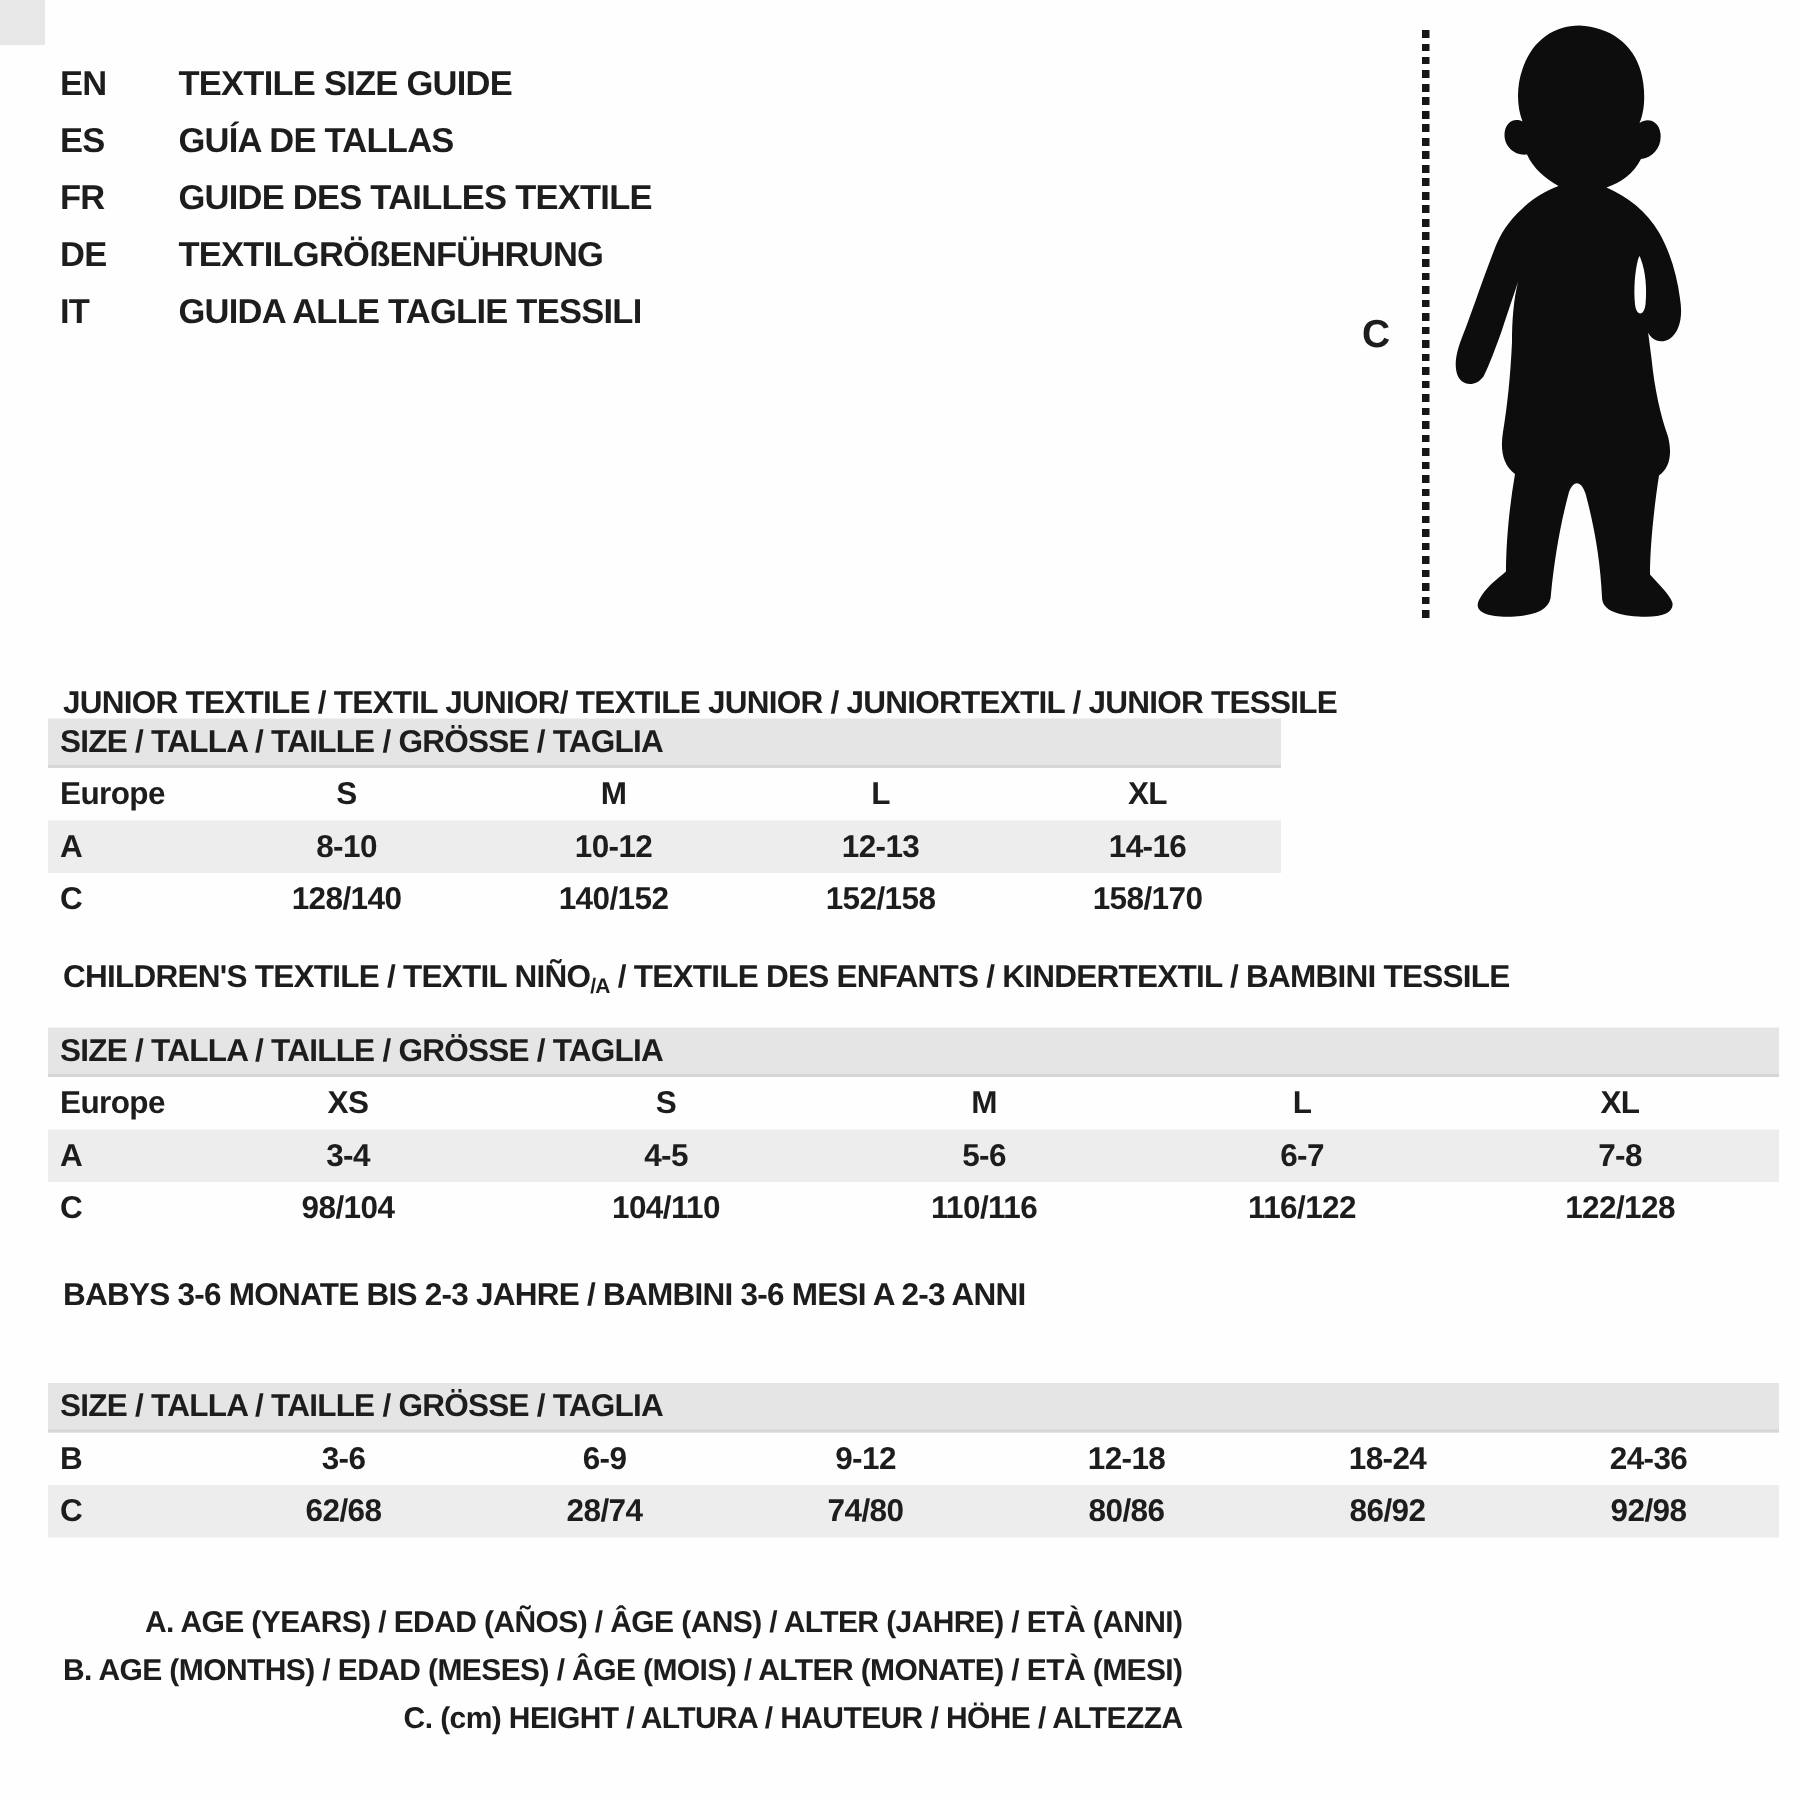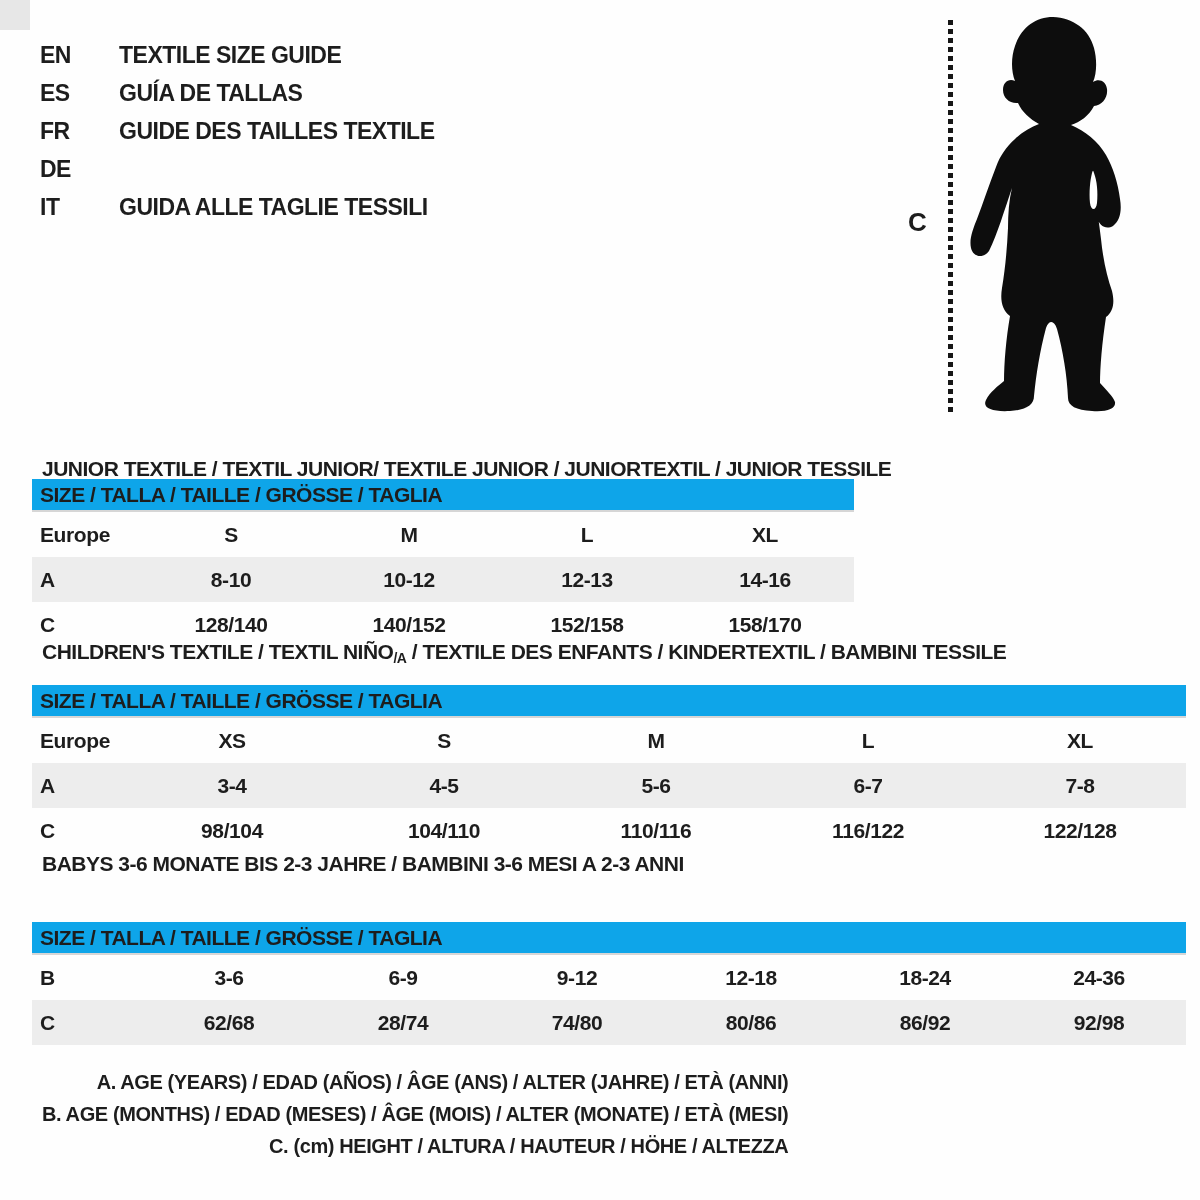--- a/index.html
+++ b/index.html
@@ -28,24 +28,24 @@
   .t1{top:433px;margin-top:24px;}
   .t2{top:640px;}
   .t3{top:848px;line-height:32px;}
   .sub-a{font-size:14px;vertical-align:-4px;font-weight:700;}
 
   
   .sizetable{position:absolute;left:32px;}
   .tbl-junior{top:479px;width:822px;}
   .tbl-children{top:685px;width:1154px;}
   .tbl-babies{top:922px;width:1154px;}
-  .band{height:33px;background:#0ea5e9;display:flex;align-items:center;
+  .band{height:33px;background:#e5e5e5;display:flex;align-items:center;
     padding-left:8px;box-sizing:border-box;font-size:21px;font-weight:700;
     letter-spacing:-0.5px;border-bottom:2px solid #d6d6d6;}
-  .trow{display:grid;height:45px;align-items:center;}
+  .trow{display:grid;height:35px;align-items:center;}
   .tbl-junior .trow{grid-template-columns:110px repeat(4,178px);}
   .tbl-children .trow{grid-template-columns:94px repeat(5,212px);}
   .tbl-babies .trow{grid-template-columns:110px repeat(6,174px);}
   .trow.shaded{background:#ededed;}
   .cell{font-size:21px;font-weight:700;letter-spacing:-0.4px;text-align:center;}
   .cell.head-col{text-align:left;padding-left:8px;}
 
   
   .legend{position:absolute;left:42px;top:1066px;}
   .legend-line{font-size:20px;font-weight:700;letter-spacing:-0.4px;
@@ -66,20 +66,21 @@
     <div class="lang-row">
       <span class="lang-code">ES</span>
       <span class="lang-label">GUÍA DE TALLAS</span>
     </div>
     <div class="lang-row">
       <span class="lang-code">FR</span>
       <span class="lang-label">GUIDE DES TAILLES TEXTILE</span>
     </div>
     <div class="lang-row">
       <span class="lang-code">DE</span>
+      <span class="lang-label">TEXTILGRÖßENFÜHRUNG</span>
     </div>
     <div class="lang-row">
       <span class="lang-code">IT</span>
       <span class="lang-label">GUIDA ALLE TAGLIE TESSILI</span>
     </div>
   </div>
 
   <span class="figure-c">C</span>
   <div class="dashed-line"></div>
   <svg class="silhouette" width="170" height="402" viewBox="0 0 170 402" xmlns="http://www.w3.org/2000/svg">

